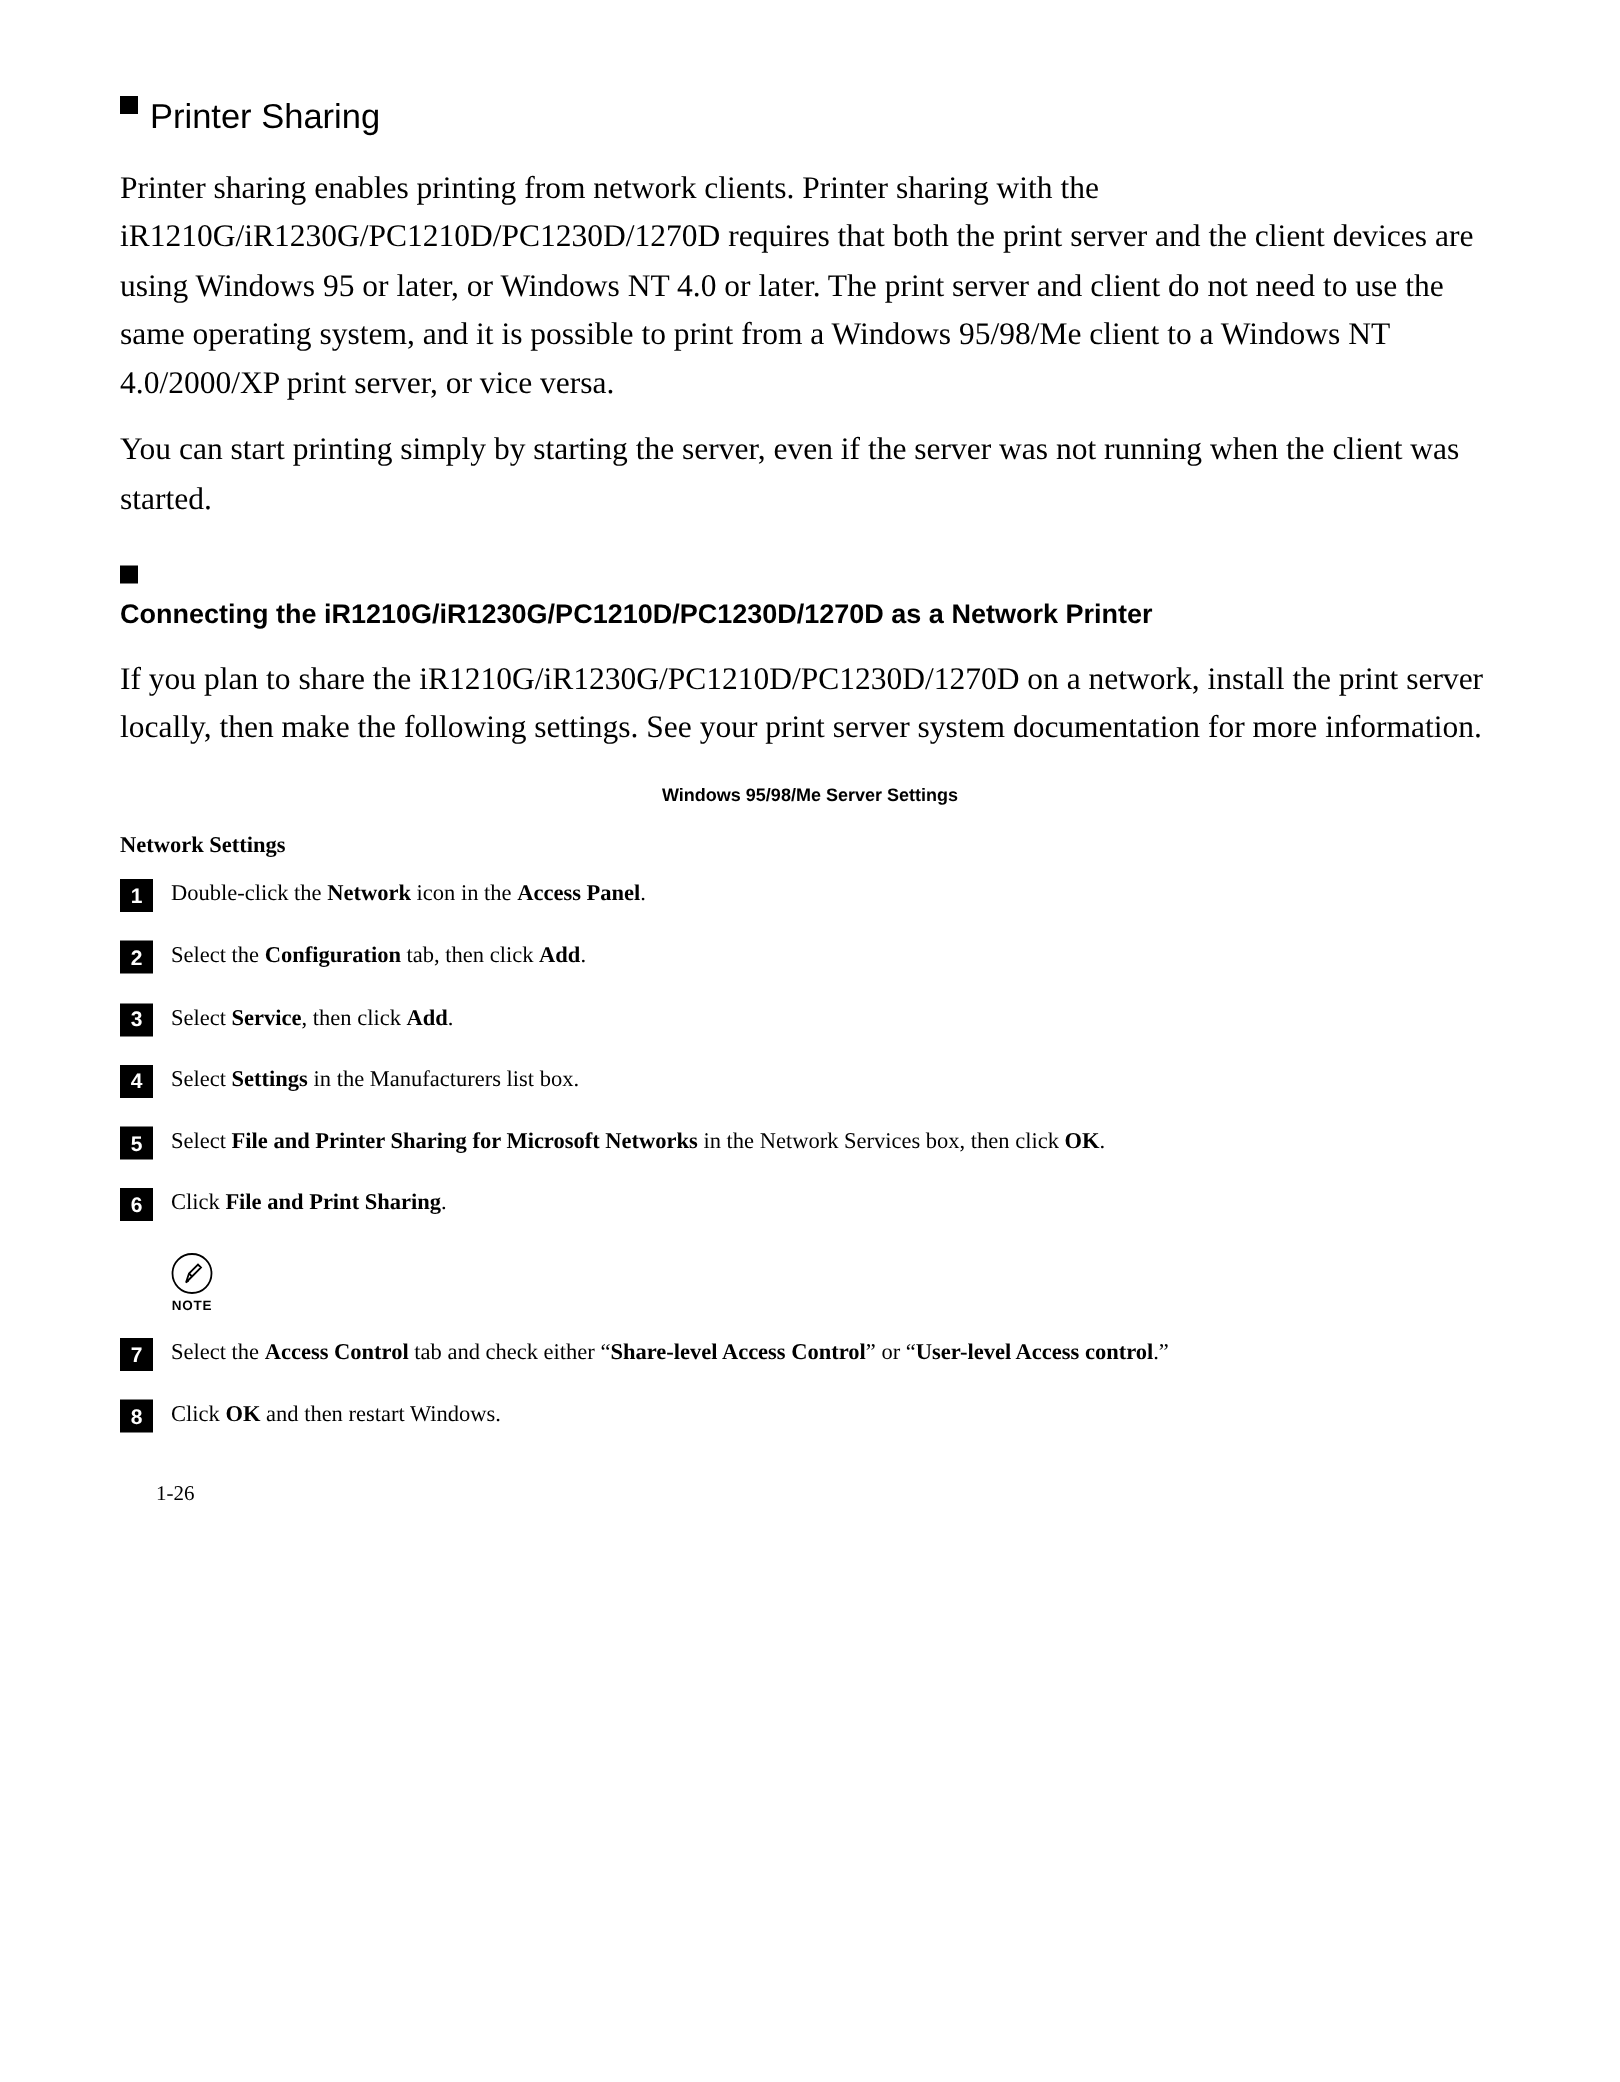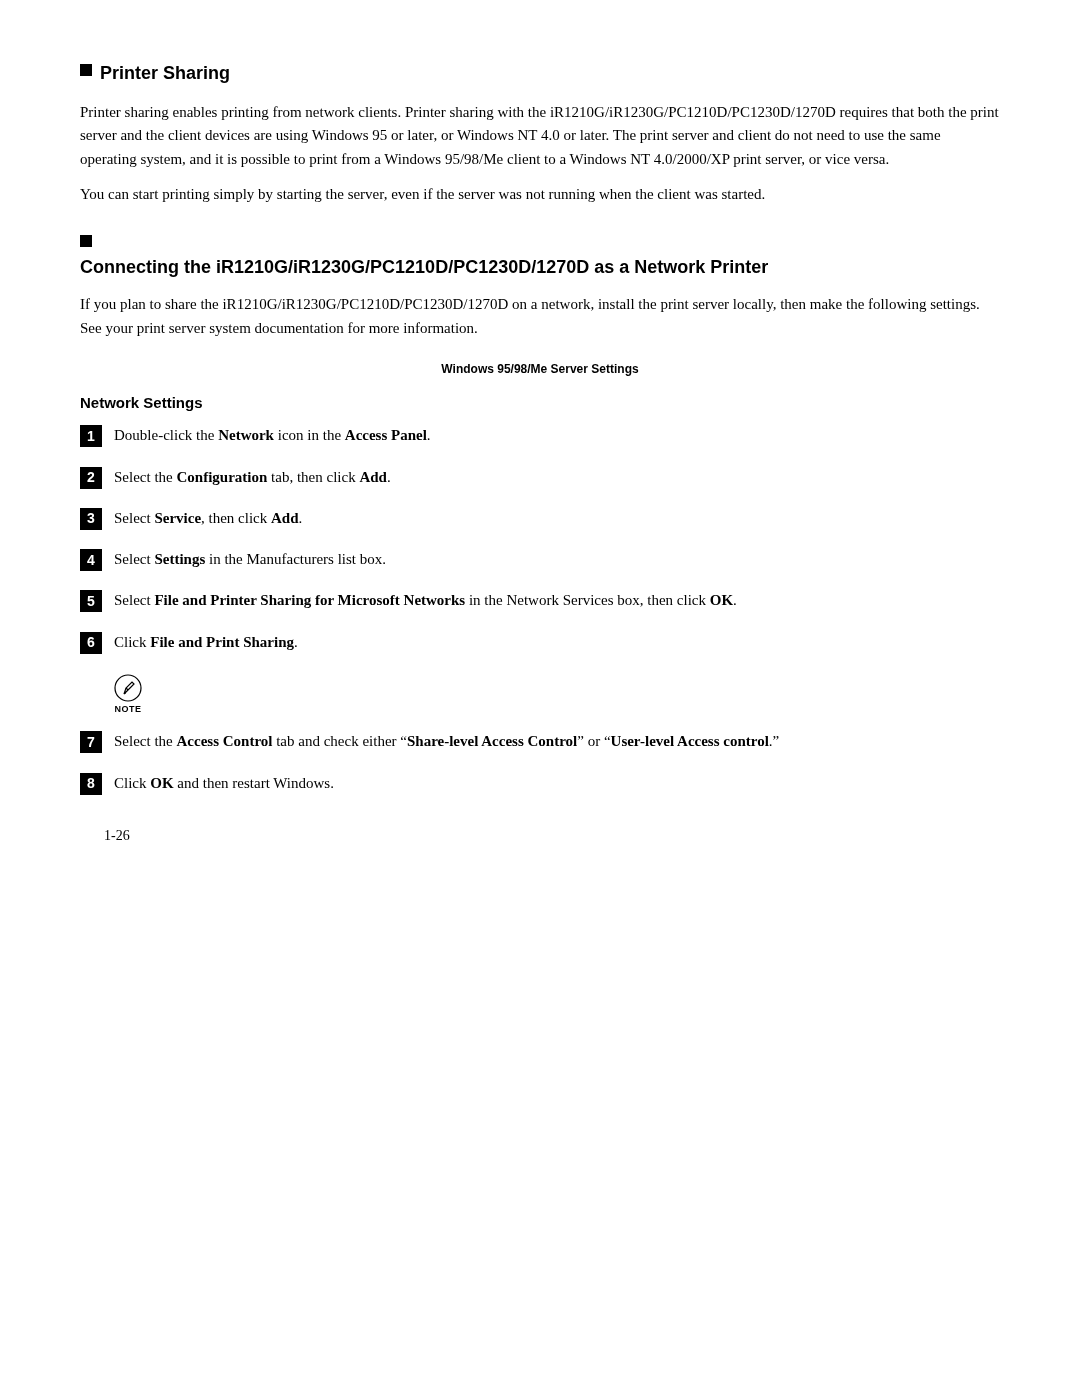--- a/index.html
+++ b/index.html
@@ -19,22 +19,22 @@
       line-height: 1.5;
     }
 
     .page-content {
       max-width: 920px;
       margin: 0 auto;
     }
 
     .section-heading {
       font-family: Arial, Helvetica, sans-serif;
-      font-size: 18px;
-      font-weight: bold;
+      font-size: 23px;
+      font-weight: normal;
       margin-bottom: 14px;
       display: flex;
       align-items: flex-start;
       gap: 8px;
     }
 
     .section-heading .bullet-square {
       display: inline-block;
       width: 12px;
       height: 12px;
@@ -46,29 +46,29 @@
     .sub-heading {
       font-family: Arial, Helvetica, sans-serif;
       font-size: 12px;
       font-weight: bold;
       margin-top: 20px;
       margin-bottom: 10px;
       text-align: center;
     }
 
     .sub-sub-heading {
-      font-family: Liberation Sans, sans-serif;
+      font-family: Liberation Serif, serif;
       font-size: 15px;
       font-weight: bold;
       margin-top: 14px;
       margin-bottom: 10px;
     }
 
     .body-text {
-      font-size: 15px;
+      font-size: 21px;
       margin-bottom: 12px;
       line-height: 1.55;
     }
 
     .step-container {
       display: flex;
       align-items: flex-start;
       margin-bottom: 18px;
       gap: 0;
     }

